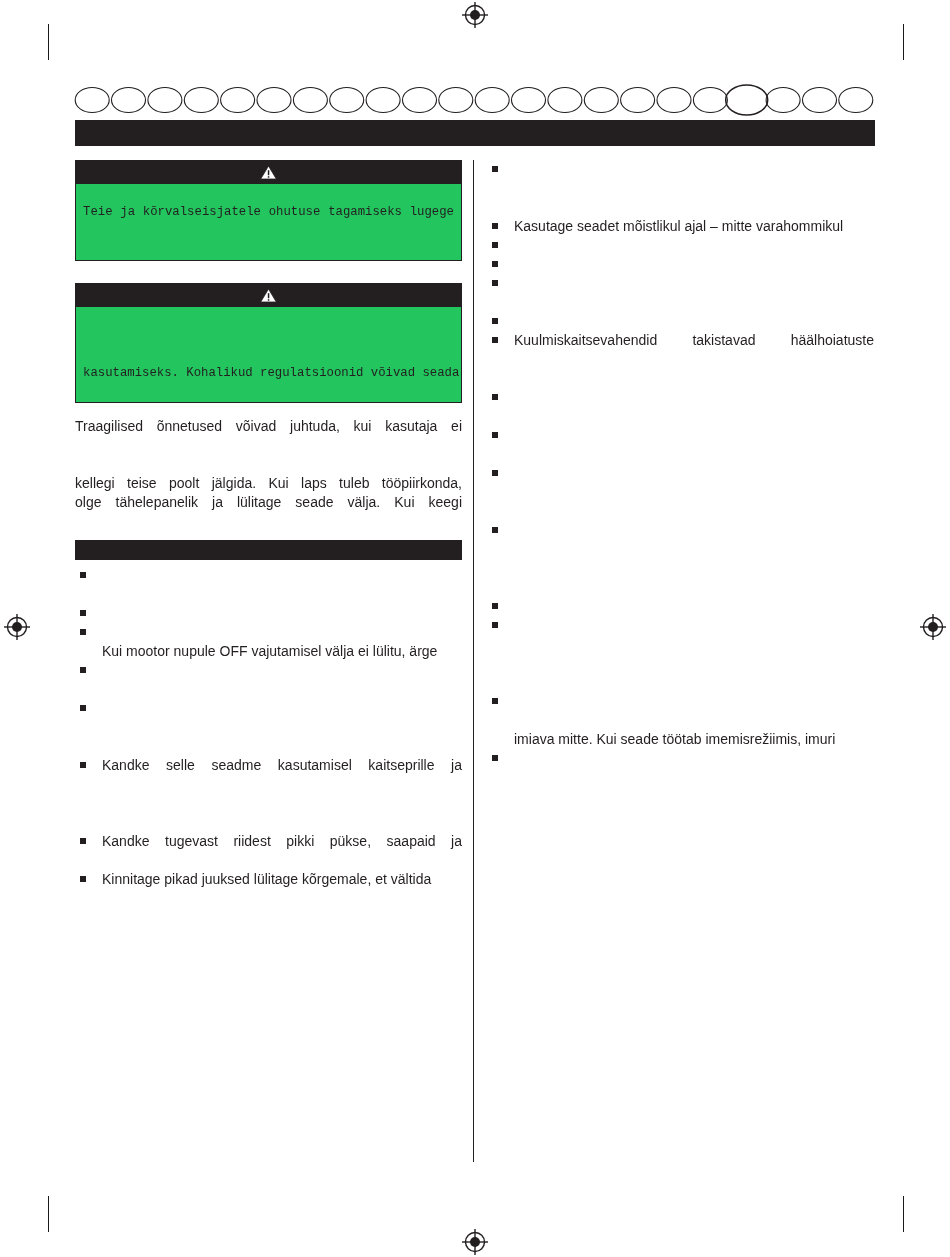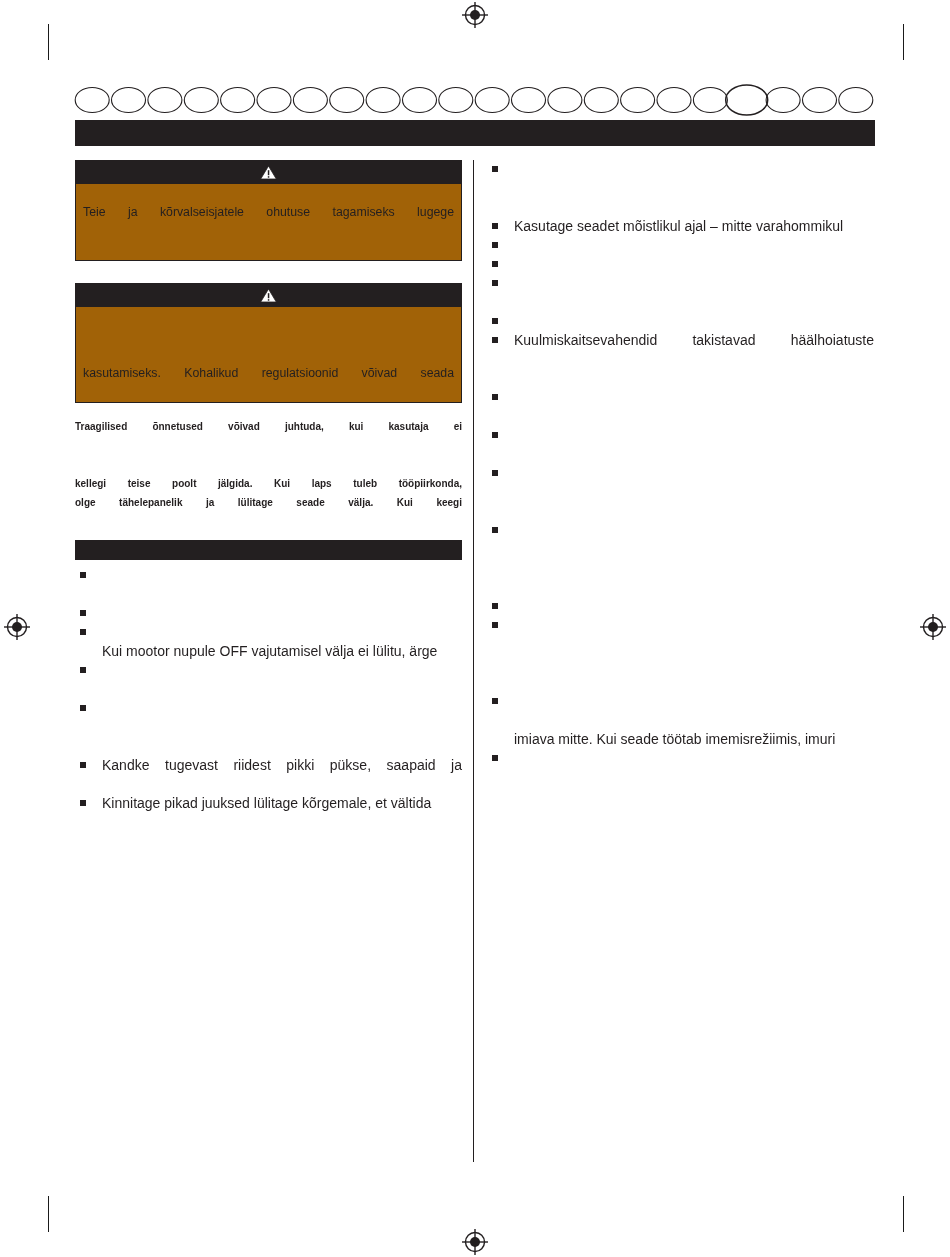--- a/index.html
+++ b/index.html
@@ -67,22 +67,23 @@
     left: 473px;
     top: 160px;
     width: 0;
     height: 1002px;
     border-left: 1.4px solid #231f20;
   }
 
   
   .warn-box {
     border: 1.2px solid #231f20;
-    background: #a16207;
+    background: #22c55e;
     box-sizing: border-box;
+    font-family: Liberation Mono, monospace;
   }
   .warn-head {
     background: #231f20;
     height: 23px;
     display: flex;
     align-items: center;
     justify-content: center;
   }
   .warn-head svg { display: block; }
   .warn-body {
@@ -96,27 +97,26 @@
     text-align-last: justify;
     white-space: nowrap;
     color: #231f20;
   }
   .blank-line {
     height: 19px;
   }
 
   
   .para-line {
-    font-size: 10px;
+    font-size: 14px;
     line-height: 19px;
     text-align: justify;
     text-align-last: justify;
     white-space: nowrap;
     color: #231f20;
-    font-weight: bold;
   }
 
   
   .section-bar {
     height: 20px;
     background: #231f20;
     width: 387px;
   }
 
   
@@ -297,20 +297,27 @@
           <div class="bullet-line left-aligned">&nbsp;</div>
         </div>
         <div class="bullet-item">
           <span class="bullet-sq"></span>
           <div class="bullet-line">&nbsp;</div>
           <div class="bullet-line">&nbsp;</div>
           <div class="bullet-line left-aligned">&nbsp;</div>
         </div>
         <div class="bullet-item">
           <span class="bullet-sq"></span>
+          <div class="bullet-line">Kandke selle seadme kasutamisel kaitseprille ja</div>
+          <div class="bullet-line">&nbsp;</div>
+          <div class="bullet-line">&nbsp;</div>
+          <div class="bullet-line left-aligned">&nbsp;</div>
+        </div>
+        <div class="bullet-item">
+          <span class="bullet-sq"></span>
           <div class="bullet-line">Kandke tugevast riidest pikki pükse, saapaid ja</div>
           <div class="bullet-line left-aligned">&nbsp;</div>
         </div>
         <div class="bullet-item">
           <span class="bullet-sq"></span>
           <div class="bullet-line left-aligned">Kinnitage pikad juuksed lülitage kõrgemale, et vältida</div>
         </div>
       </div>
 
   </div>

